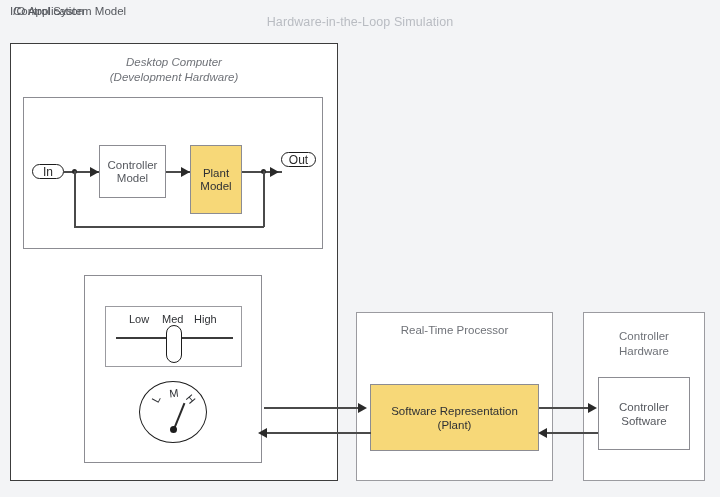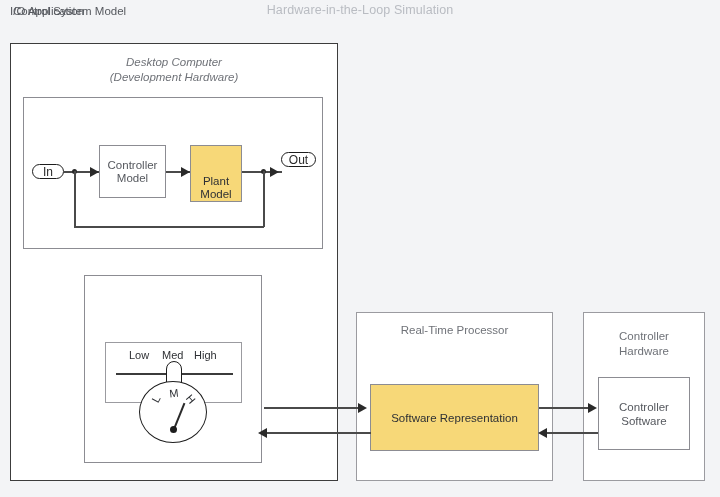--- a/index.html
+++ b/index.html
@@ -12,21 +12,21 @@
   }
   #stage {
     position: relative;
     width: 720px; height: 497px;
     background: #f3f4f6;
   }
   .abs { position: absolute; }
 
   
   #title {
-    left: 0; top: 3px; width: 720px;
+    left: 0; top: 15px; width: 720px;
     text-align: center;
     font-size: 12.5px;
     color: #b9bcc2;
     letter-spacing: .1px;
   }
 
   
   .panel {
     background: #ffffff;
   }
@@ -78,21 +78,21 @@
   }
   .blk.yellow {
     background: #f7d878;
     color: #2e3034;
     border-color: #8c8c92;
   }
   #controller-model-block {
     left: 99px; top: 145px; width: 67px; height: 53px;
   }
   #plant-model-block {
-    left: 190px; top: 145px; width: 52px; height: 57px; align-items: flex-end;
+    left: 190px; top: 145px; width: 52px; height: 69px;
   }
 
   
   .port {
     border: 1.5px solid #1d1d1d;
     border-radius: 999px;
     background: #ffffff;
     display: flex; align-items: center; justify-content: center;
     font-size: 12px;
     color: #2a2a2a;
@@ -129,21 +129,20 @@
     background: #ffffff;
   }
   #io-label {
     left: 10px; top: 5px;
     font-size: 11.5px; color: #55585e;
   }
   #slider-box {
     left: 105px; top: 306px; width: 137px; height: 61px;
     border: 1.5px solid #9b9ba0;
     background: #ffffff;
-    margin-top: 36px;
   }
   .slider-tick {
     font-size: 11px; color: #2e3034;
     position: absolute; top: 6px;
   }
   #tick-low  { left: 23px; }
   #tick-med  { left: 56px; }
   #tick-high { left: 88px; }
   #slider-track {
     left: 10px; top: 30px; width: 117px; height: 2px;
@@ -282,20 +281,21 @@
 
   <div class="abs panel" id="rtp-panel">
     <div class="abs panel-title" id="rtp-title">
       <div>Real-Time Processor</div>
     </div>
   </div>
 
   <div class="abs" id="plant-sw-block">
     <div>
       <div>Software Representation</div>
+      <div>(Plant)</div>
     </div>
   </div>
 
   <div class="abs panel" id="ctrlhw-panel">
     <div class="abs panel-title" id="ctrlhw-title">
       <div>Controller</div>
       <div>Hardware</div>
     </div>
   </div>
 

